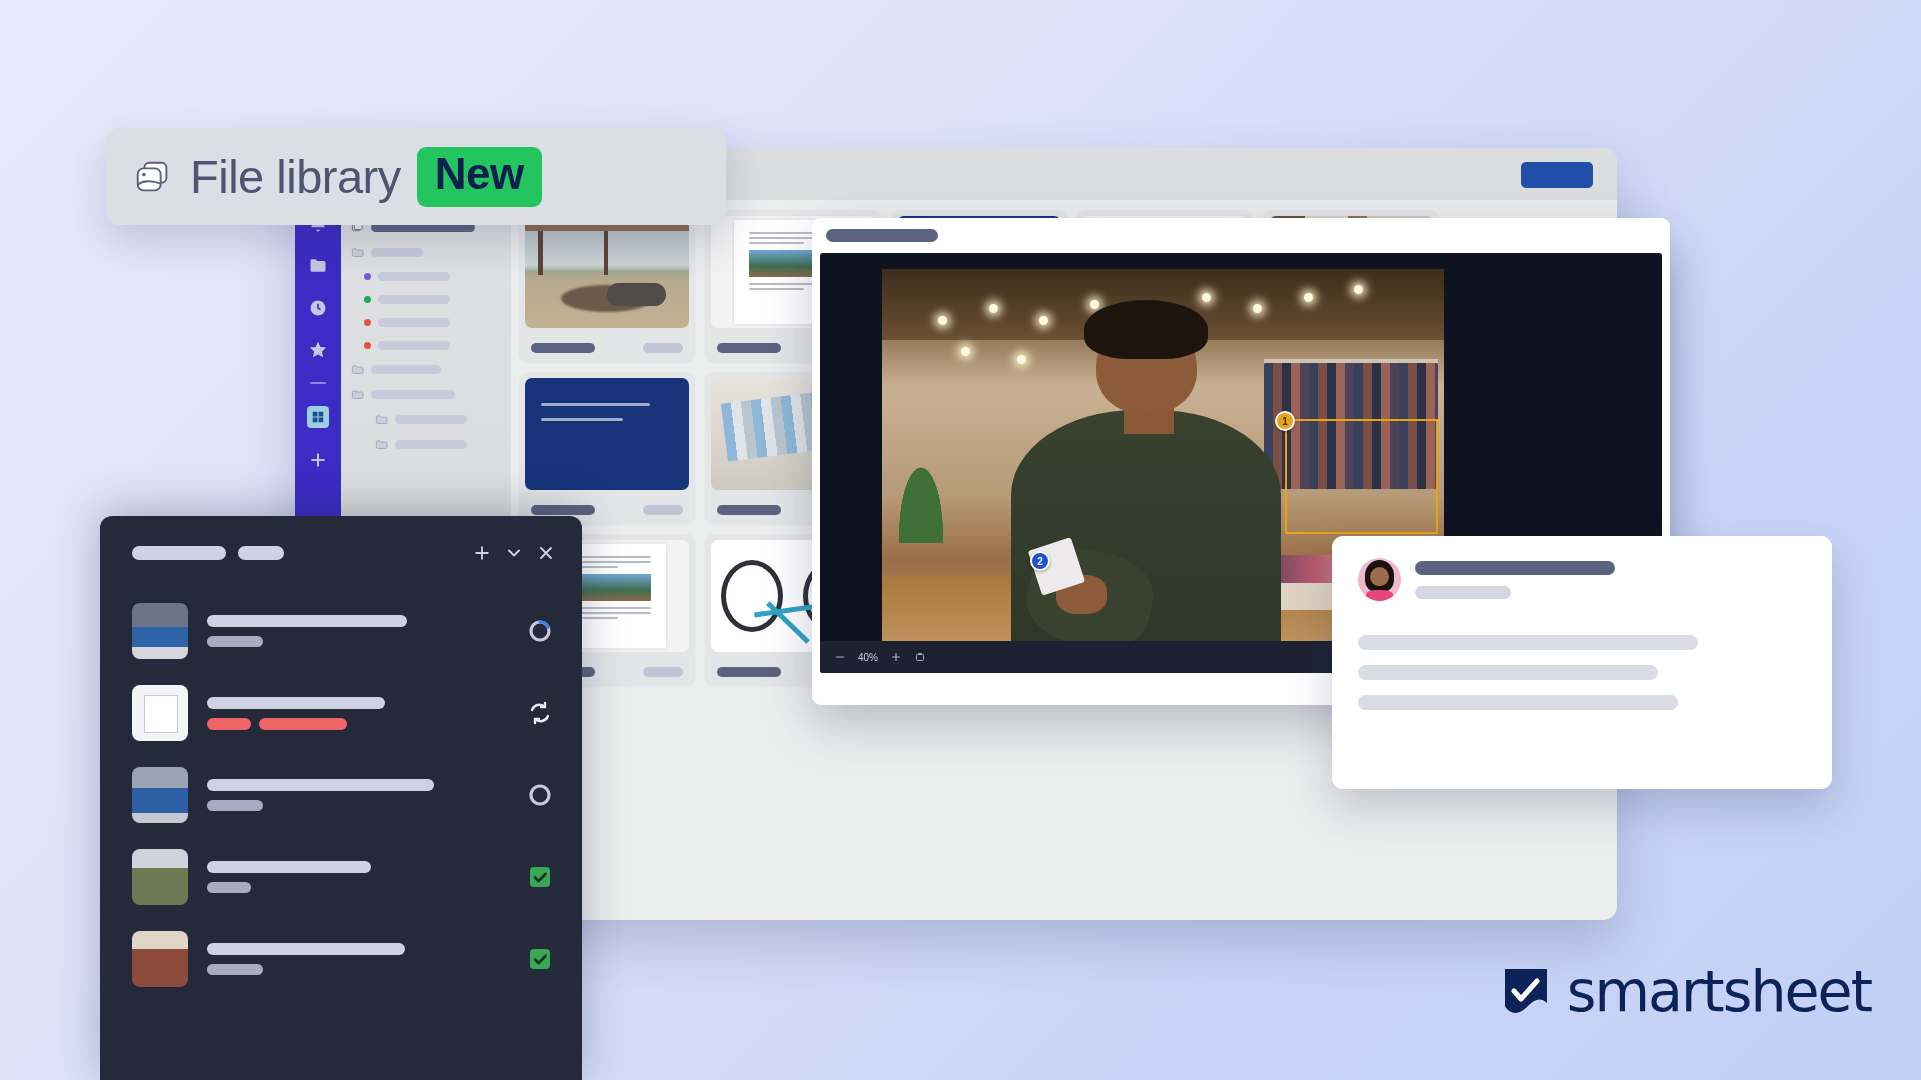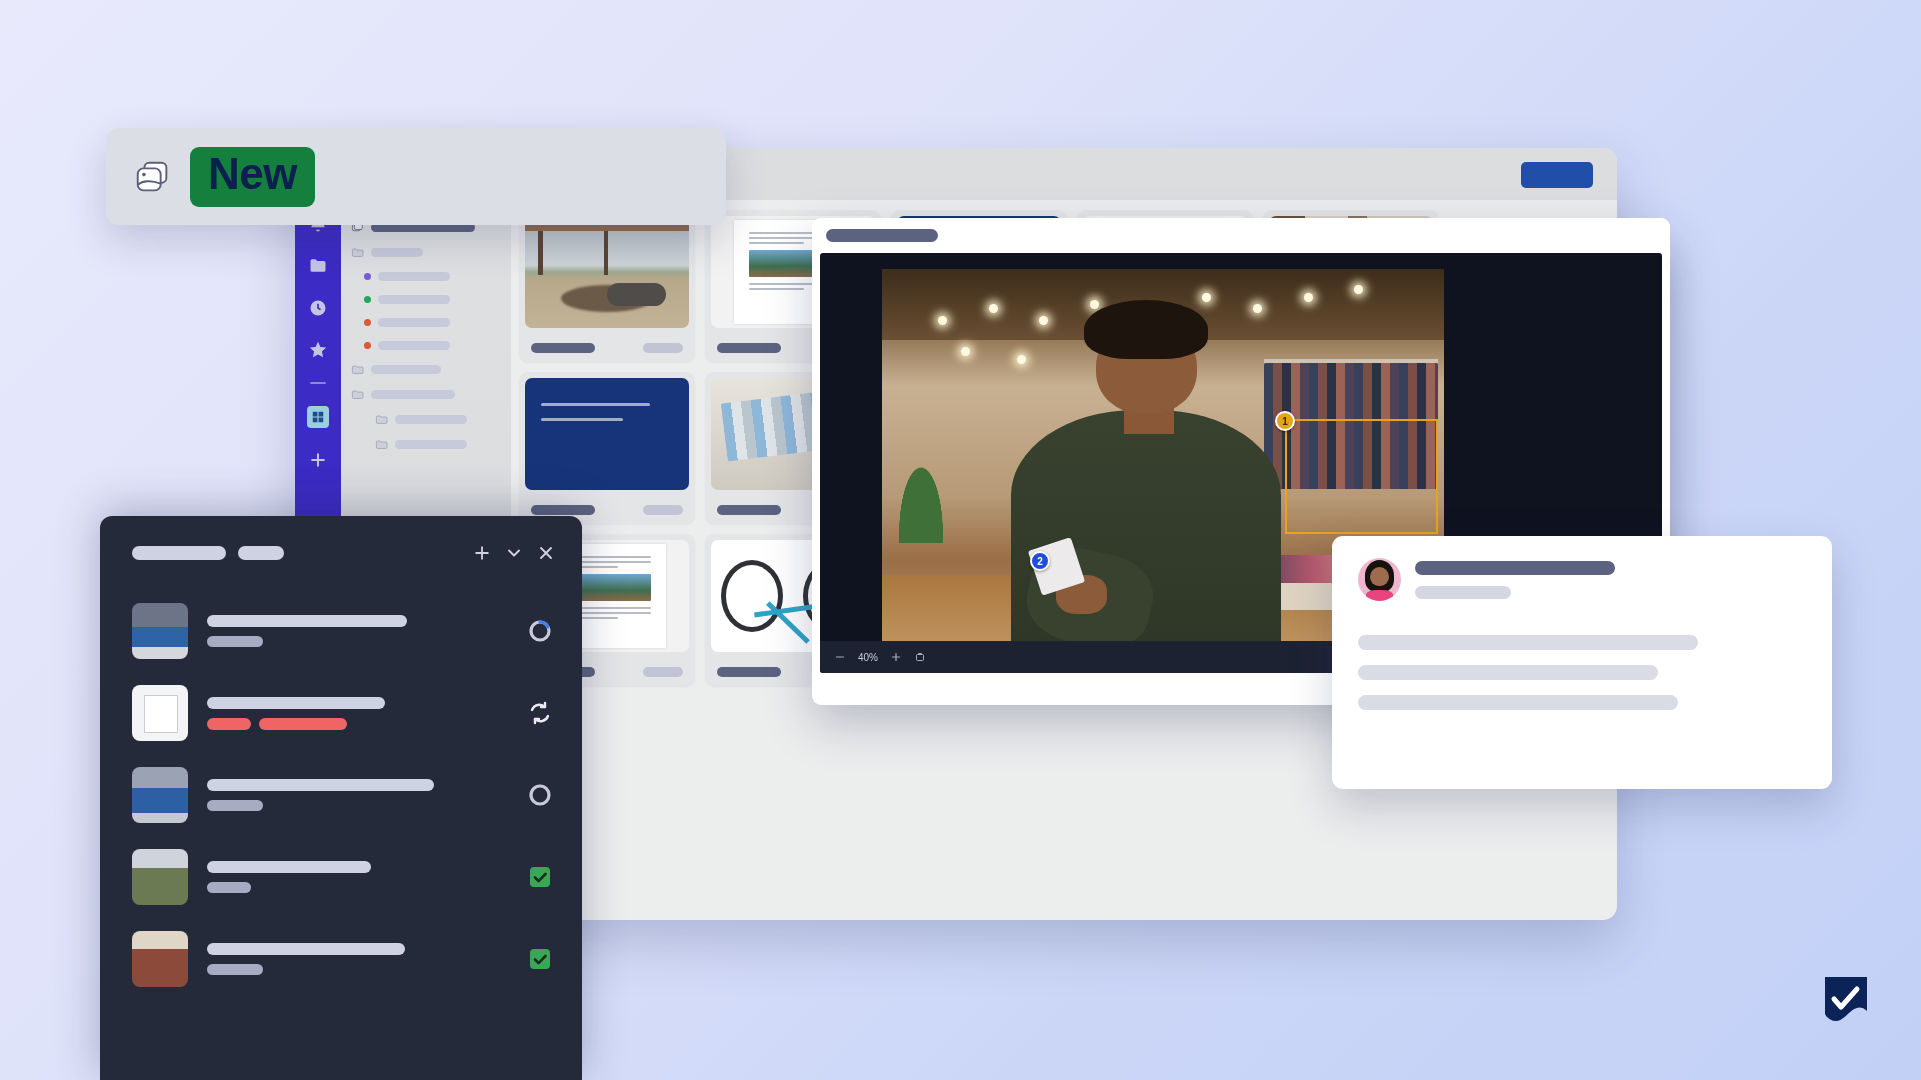--- a/index.html
+++ b/index.html
@@ -137,21 +137,21 @@
     position:absolute; left:106px; top:128px; width:620px; height:97px;
     background:#dcdee5; border-radius:13px;
     box-shadow:0 16px 40px rgba(44,52,96,.20);
     display:flex; align-items:center; padding:0 26px; gap:16px; z-index:40;
   }
   #file-library-pill .lib-icon svg { width:42px; height:42px; display:block; }
   #file-library-pill .lib-title {
     font-size:47px; color:#4e5571; letter-spacing:-.5px; white-space:nowrap;
   }
   #file-library-pill .lib-new {
-    background:#15803d; color:#0d1f4e; font-size:44px; font-weight:bold;
+    background:#22c55e; color:#0d1f4e; font-size:44px; font-weight:bold;
     padding:2px 18px 8px; border-radius:9px; letter-spacing:-.5px;
   }
 
   
   #task-panel {
     position:absolute; left:100px; top:516px; width:482px; height:564px;
     background:#252a3b; border-radius:12px 12px 0 0;
     box-shadow:0 -6px 44px rgba(30,36,72,.30);
     z-index:45; overflow:hidden;
   }
@@ -842,23 +842,25 @@
 
 <div id="file-library-pill">
   <span class="lib-icon">
     <svg viewBox="0 0 44 44" fill="none" stroke="#5a607a" stroke-width="2">
       <rect x="13" y="7" width="23" height="21" rx="5" fill="#fdfdff"></rect>
       <rect x="6" y="13" width="24" height="23" rx="6" fill="#ffffff"></rect>
       <path d="M6 30c5-4 14-5 24-1" stroke="#5a607a" stroke-width="2" fill="none"></path>
       <circle cx="12.5" cy="19.5" r="1.9" fill="#5a607a" stroke="none"></circle>
     </svg>
   </span>
+  <span class="lib-title">File library</span>
   <span class="lib-new">New</span>
 </div>
 
 <div id="smartsheet-logo">
   <span class="mark">
     <svg viewBox="0 0 50 50">
       <path d="M4 3h42v34c-6-6-12-4-18 2-5 5-9 8-13 8-5 0-9-3-11-7z" fill="#0c2357"></path>
       <path d="M13 25l7 8 16-18" fill="none" stroke="#ffffff" stroke-width="5" stroke-linecap="round" stroke-linejoin="round"></path>
     </svg>
   </span>
+  <span class="word">smartsheet</span>
 </div>
 
 </body></html>

